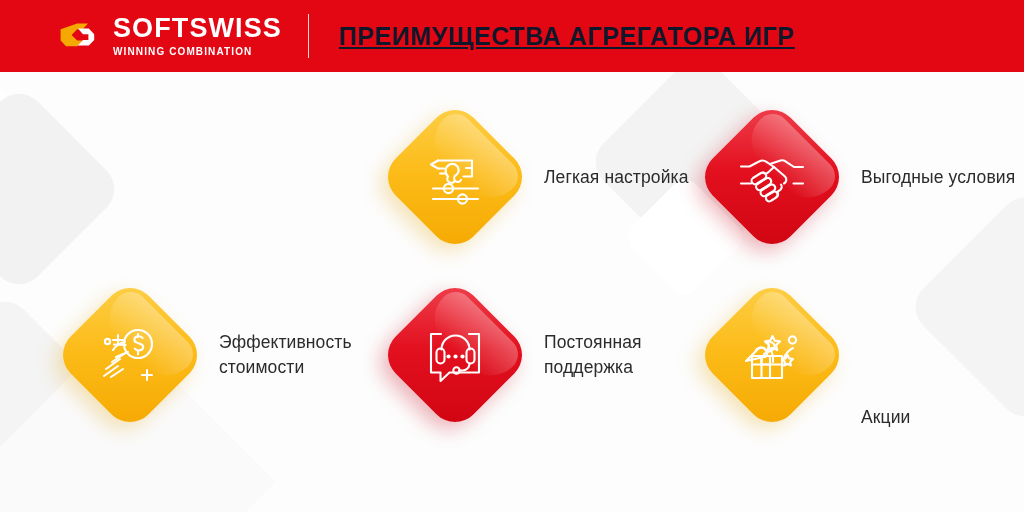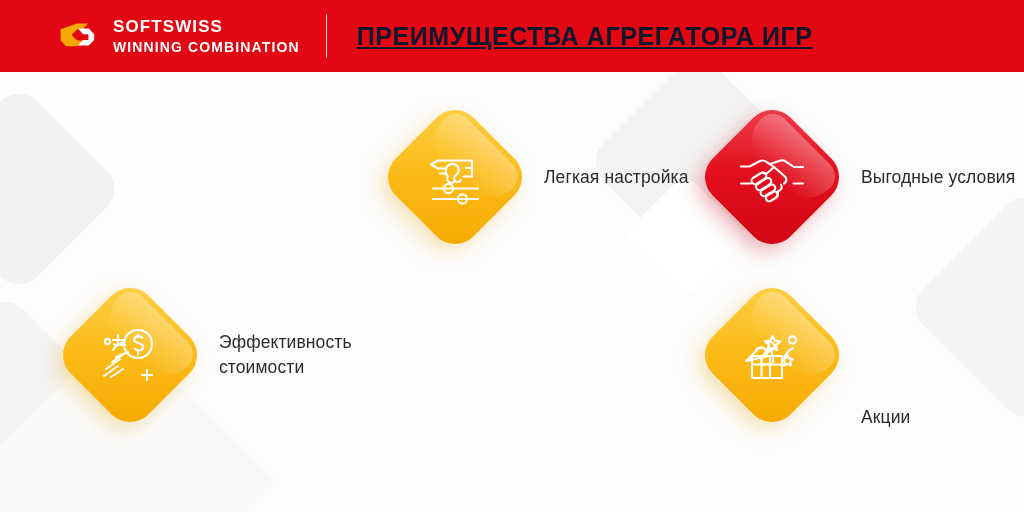--- a/index.html
+++ b/index.html
@@ -12,25 +12,25 @@
 
   
   .header{
     position:absolute;left:0;top:0;width:1024px;height:72px;
     background:#E30613;display:flex;align-items:center;z-index:20;
   }
   .logo-block{display:flex;align-items:center;margin-left:58px;}
   .logo-mark{position:relative;width:44px;height:34px;margin-right:11px;flex:none;}
   .logo-text{display:flex;flex-direction:column;justify-content:center;}
   .logo-name{
-    color:#fff;font-size:17px;font-weight:bold;letter-spacing:1.1px;line-height:1;
+    color:#fff;font-size:27px;font-weight:bold;letter-spacing:1.1px;line-height:1;
     font-family:"Liberation Sans",sans-serif;
   }
   .logo-tag{
-    color:#fff;font-size:14px;font-weight:bold;letter-spacing:1.12px;line-height:1;
+    color:#fff;font-size:10px;font-weight:bold;letter-spacing:1.12px;line-height:1;
     margin-top:5px;
   }
   .hdr-divider{
     width:1px;height:44px;background:#ffffff;opacity:.85;margin-left:26px;margin-right:30px;
   }
   .hdr-title{
     color:#0f172a;font-size:25px;font-weight:bold;letter-spacing:.6px;
     white-space:nowrap;line-height:1;text-decoration:underline;
   }
 
@@ -185,20 +185,41 @@
             <path d="M19 60 L31 52"></path>
             <circle cx="15.5" cy="24.5" r="2.6"></circle>
             <path d="M26 18 L26 28 M21 23 L31 23"></path>
             <path d="M55 53 L55 63 M50 58 L60 58"></path>
           </svg>
         </div>
       </div>
       <div class="cell-label">Эффективность стоимости</div>
     </div>
 
+    <div class="cell" style="left:380px;top:208px;">
+      <div class="tile-wrap">
+        <div class="tile red">
+          <div class="tile-gloss"></div>
+        </div>
+        <div class="tile-icon">
+          <svg width="76" height="76" viewBox="0 0 76 76" fill="none" stroke="#fff" stroke-width="2.1" stroke-linecap="round" stroke-linejoin="round">
+            <path d="M24 17 L14 17 L14 55.5 L23.5 55.5 L23.5 64 L32.5 55.5 L52 55.5 L62 55.5 L62 17 L52 17"></path>
+            <path d="M24.5 32.5 a14 14 0 0 1 28 0"></path>
+            <rect x="19.5" y="31.5" width="8" height="15" rx="4"></rect>
+            <rect x="49.5" y="31.5" width="8" height="15" rx="4"></rect>
+            <path d="M52.5 46.5 a7 7 0 0 1 -7 7 L42 53.5"></path>
+            <circle cx="39.5" cy="53.5" r="3.2"></circle>
+            <circle cx="31.5" cy="39.5" r="2.1" fill="#fff" stroke="none"></circle>
+            <circle cx="38.5" cy="39.5" r="2.1" fill="#fff" stroke="none"></circle>
+            <circle cx="45.5" cy="39.5" r="2.1" fill="#fff" stroke="none"></circle>
+          </svg>
+        </div>
+      </div>
+      <div class="cell-label">Постоянная поддержка</div>
+    </div>
 
     <div class="cell" style="left:697px;top:208px;align-items:flex-end;">
       <div class="tile-wrap">
         <div class="tile yellow">
           <div class="tile-gloss"></div>
         </div>
         <div class="tile-icon">
           <svg width="76" height="76" viewBox="0 0 76 76" fill="none" stroke="#fff" stroke-width="2.1" stroke-linecap="round" stroke-linejoin="round">
             <rect x="18" y="39" width="30" height="22"></rect>
             <path d="M18 47.5 L48 47.5"></path>

